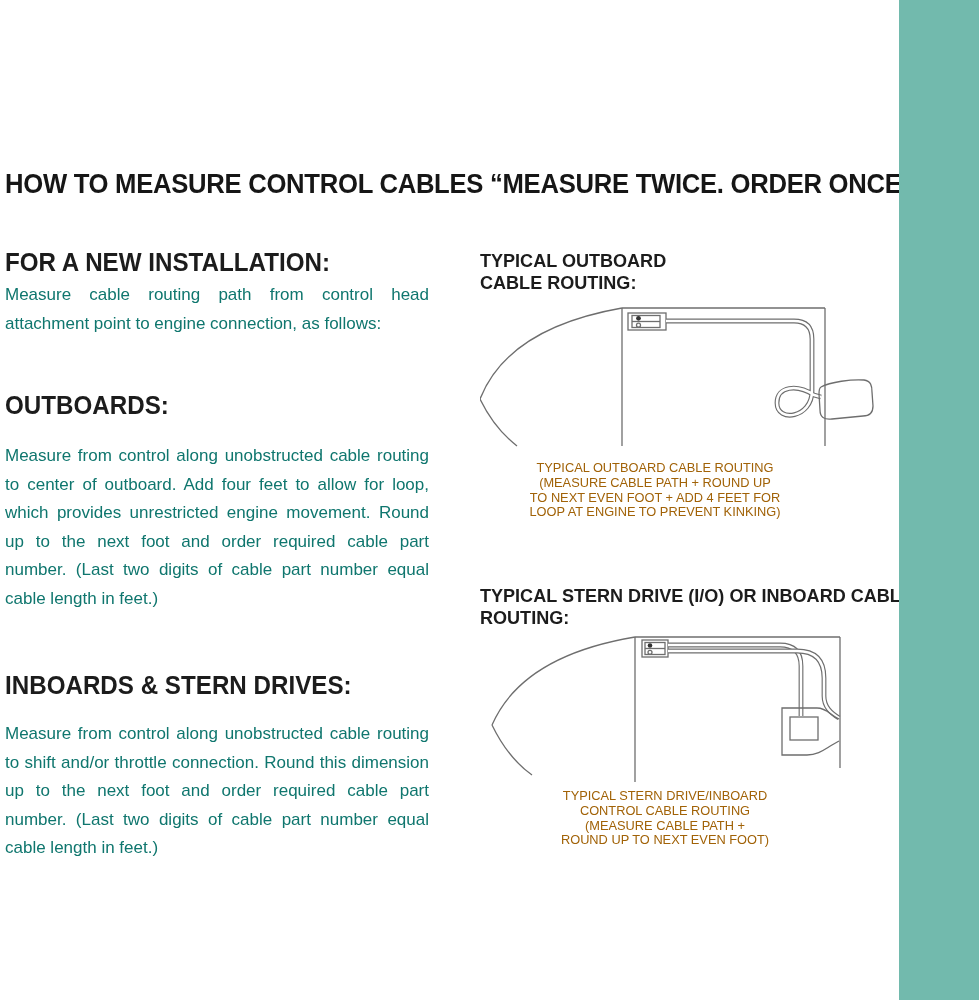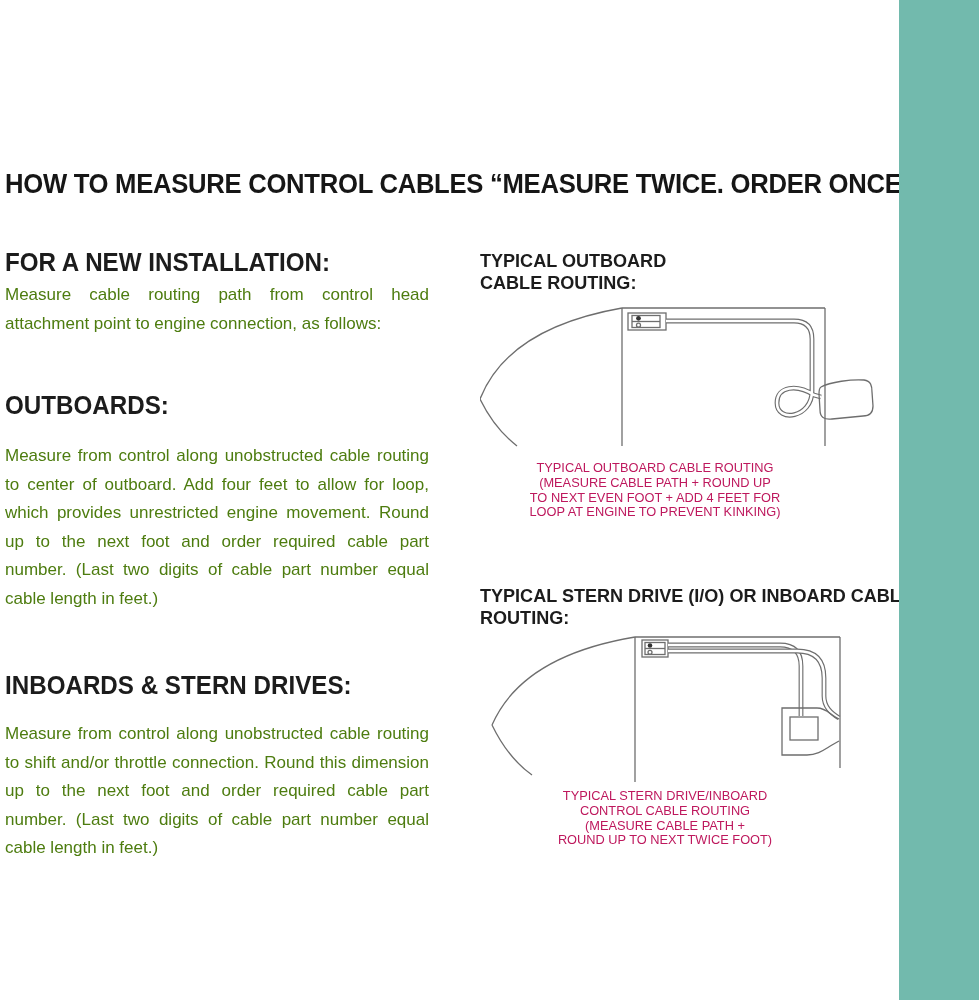--- a/index.html
+++ b/index.html
@@ -40,21 +40,21 @@
     transform-origin: left top;
   }
   .sec-body {
     position: absolute;
     left: 5px;
     width: 424px;
     margin: 0;
     font-size: 17px;
     line-height: 28.6px;
     text-align: justify;
-    color: #4d7c0f;
+    color: #0f766e;
   }
   .s1h { top: 247px; }
   .s1b { top: 281px; }
   .s2h { top: 390px; }
   .s2b { top: 442px; }
   .s3h { top: 670px; }
   .s3b { top: 704px; margin-top: 16px; }
 
   
   .fig-heading {
@@ -71,21 +71,21 @@
   }
   .f1h { top: 250px; }
   .f2h { top: 585px; }
 
   .fig-caption {
     position: absolute;
     margin: 0;
     font-size: 12.8px;
     line-height: 14.8px;
     text-align: center;
-    color: #be185d;
+    color: #a16207;
     white-space: pre-line;
   }
   .f1c { left: 495px; top: 461px; width: 320px; }
   .f2c { left: 515px; top: 789px; width: 300px; }
 
   .fig-svg { position: absolute; }
   .svg1 { left: 480px; top: 296px; }
   .svg2 { left: 480px; top: 628px; }
 
   .diag-line { stroke: #6e6e6e; stroke-width: 1.3; fill: none; }
@@ -185,19 +185,19 @@
 
       <g>
         <path class="diag-line" d="M 359,91 C 350,87 347,80 337,80 L 302,80 L 302,127 L 327,127 C 338,127 345,121 352,117 L 359,113"></path>
         <rect class="diag-line" x="310" y="89" width="28" height="23"></rect>
       </g>
     </svg>
 
     <p class="fig-caption f2c">TYPICAL STERN DRIVE/INBOARD
 CONTROL CABLE ROUTING
 (MEASURE CABLE PATH +
-ROUND UP TO NEXT TWICE FOOT)</p>
+ROUND UP TO NEXT EVEN FOOT)</p>
 
   </section>
 
   <aside class="accent-bar" style="background-color: rgb(114, 186, 173);"></aside>
 
 </div>
 
 </body></html>

